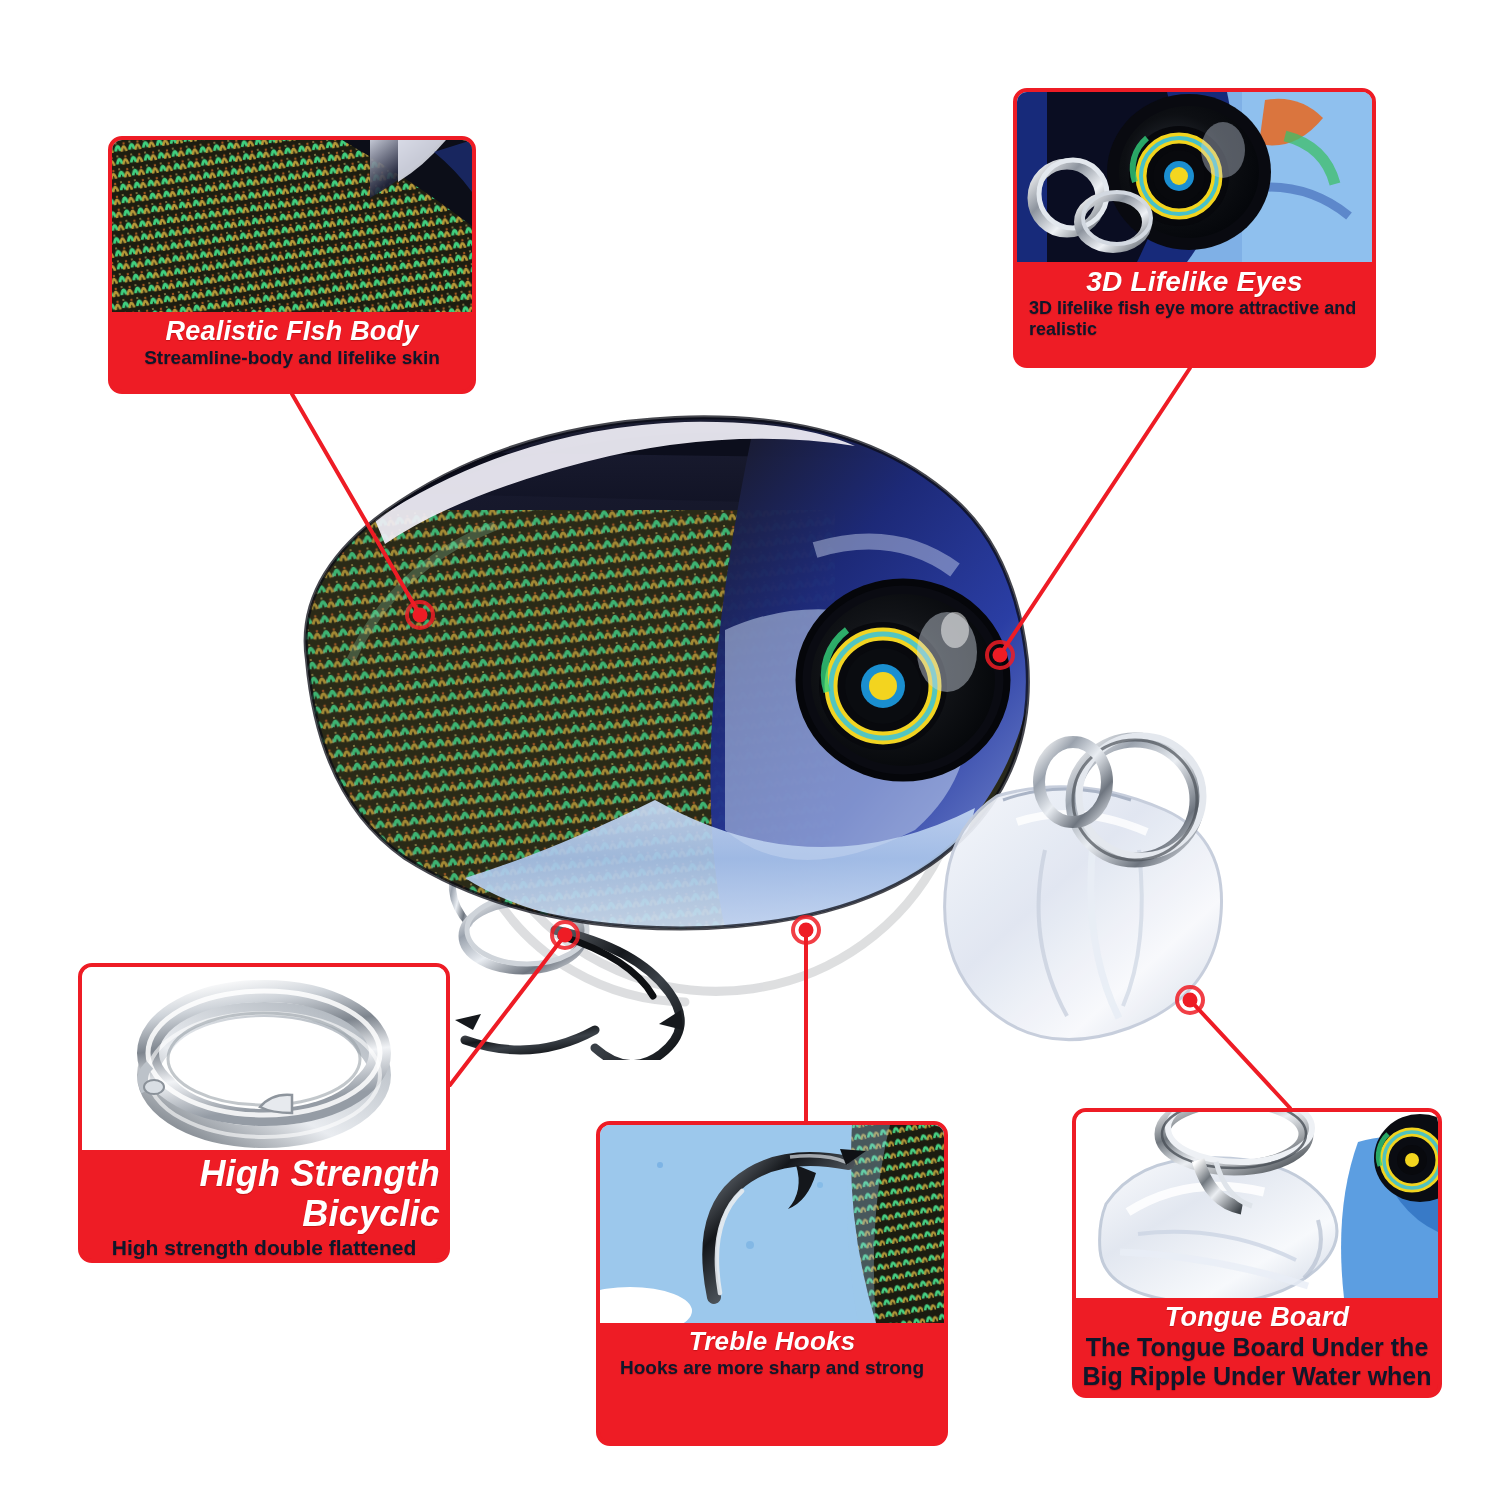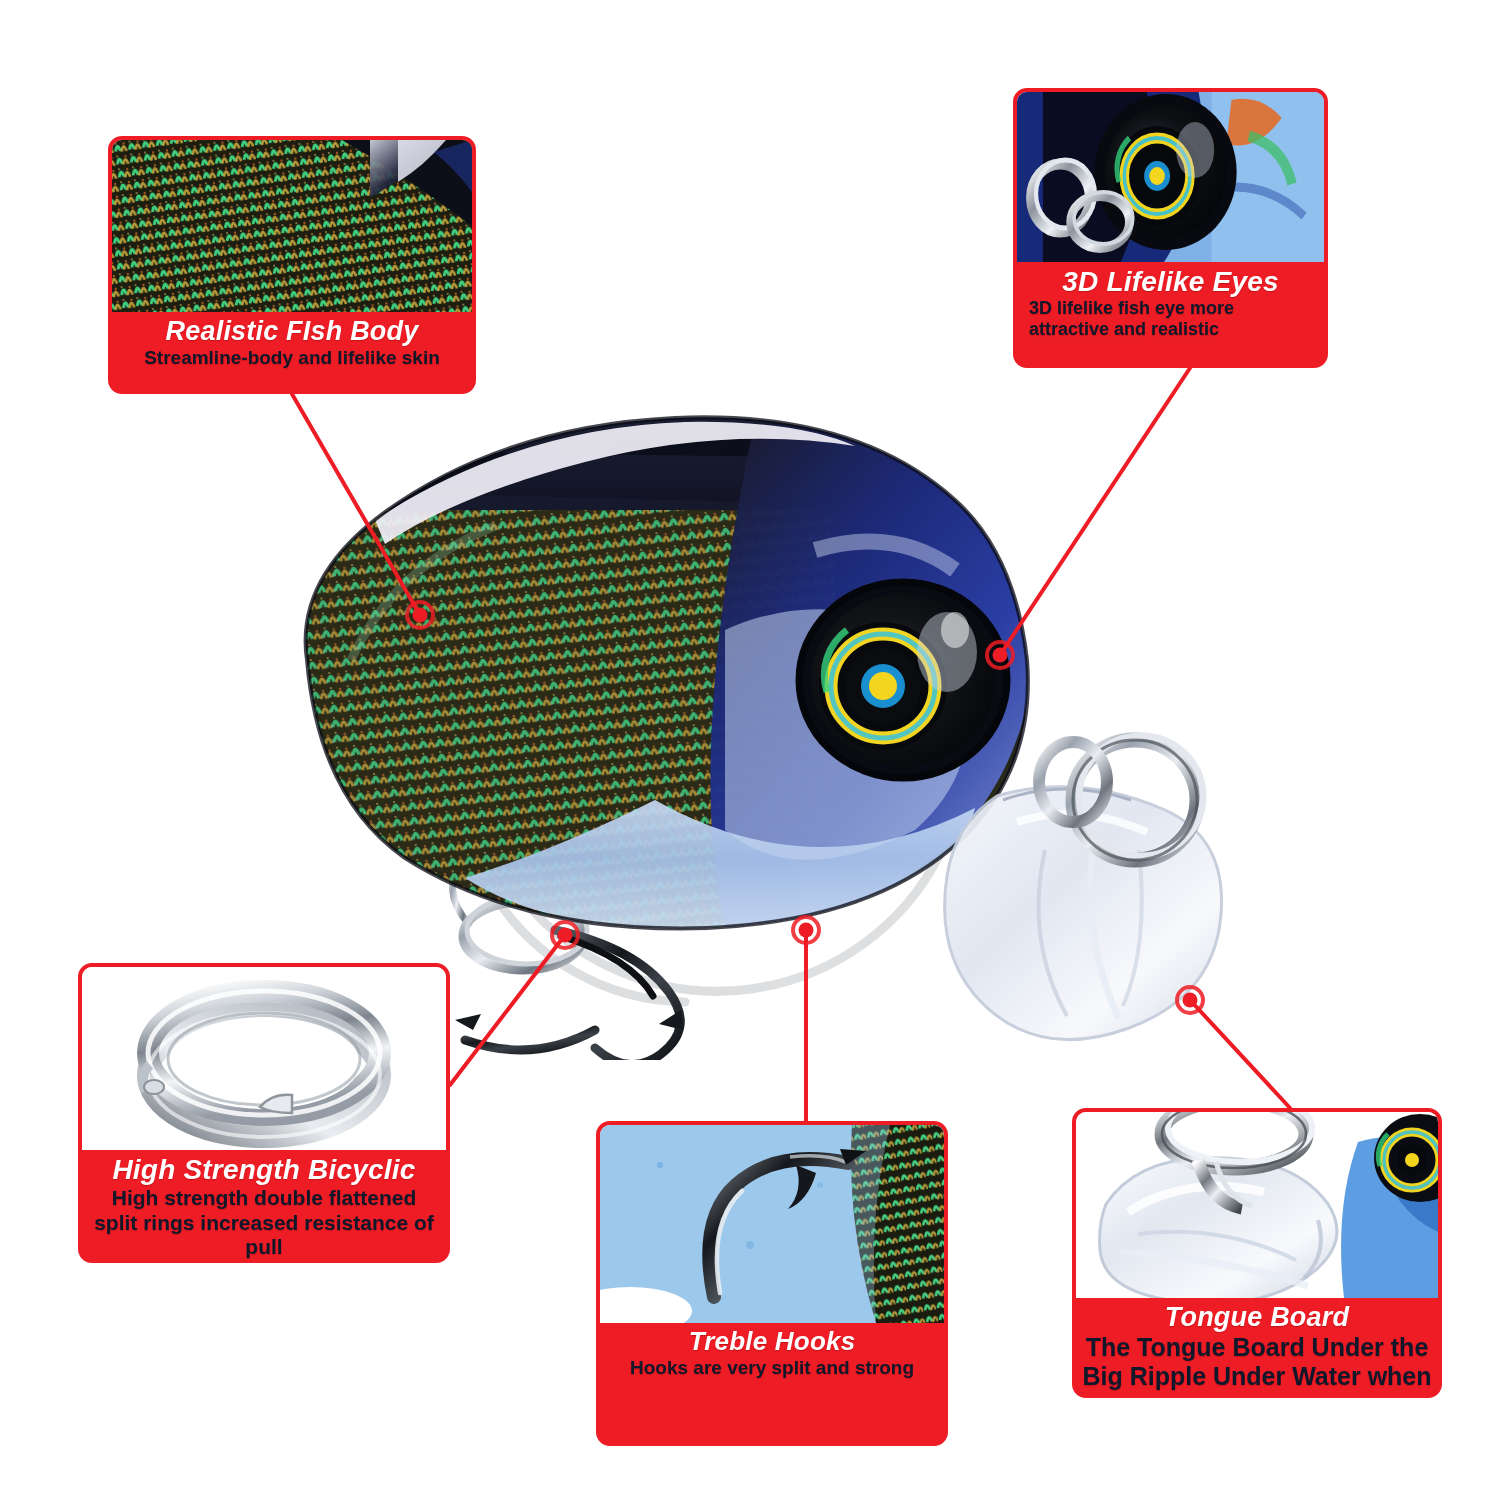--- a/index.html
+++ b/index.html
@@ -25,28 +25,28 @@
            letter-spacing:.2px;text-shadow:0 1px 1px rgba(120,0,0,.35);}
   .c-sub{color:#0f172a;font-weight:bold;line-height:1.16;margin-top:1px;
          text-shadow:0 1px 1px rgba(120,0,0,.3);}
 
   
   #cal-body   {left:108px;  top:136px;  width:368px; height:258px;}
   #cal-body   .photo{height:172px;}
   #cal-body   .c-title{font-size:27px;}
   #cal-body   .c-sub{font-size:19px;}
 
-  #cal-eyes   {left:1013px; top:88px;   width:315px; height:280px;}
+  #cal-eyes   {left:1013px; top:88px;   width:363px; height:280px;}
   #cal-eyes   .photo{height:170px;}
   #cal-eyes   .c-title{font-size:28px;}
   #cal-eyes   .c-sub{font-size:18px;text-align:left;padding-left:6px;}
 
   #cal-ring   {left:78px;   top:963px;  width:372px; height:300px;}
   #cal-ring   .photo{height:183px;}
-  #cal-ring   .c-title{font-size:28px;}
+  #cal-ring   .c-title{font-size:36px;text-align:right;}
   #cal-ring   .c-sub{font-size:21px;}
 
   #cal-hooks  {left:596px;  top:1121px; width:352px; height:325px;}
   #cal-hooks  .photo{height:198px;}
   #cal-hooks  .c-title{font-size:26px;}
   #cal-hooks  .c-sub{font-size:19px;}
 
   #cal-tongue {left:1072px; top:1108px; width:370px; height:290px;}
   #cal-tongue .photo{height:186px;}
   #cal-tongue .c-title{font-size:27px;}
@@ -379,21 +379,21 @@
         <path d="M114 172 q-16 -78 22 -112 q40 -36 112 -22" fill="none" stroke="url(#hk4)" stroke-width="14" stroke-linecap="round"></path>
         <path d="M120 168 q-12 -70 22 -102" fill="none" stroke="#e7ebf0" stroke-width="4.5" stroke-linecap="round" opacity=".9"></path>
         <path d="M190 32 q36 -4 58 6" fill="none" stroke="#d9dee4" stroke-width="3.5" opacity=".7"></path>
 
         <path d="M196 40 q8 26 -8 44 q20 -8 28 -36 Z" fill="#14171b"></path>
         <path d="M240 24 l26 2 l-20 14 z" fill="#0f1115"></path>
       </svg>
     </div>
     <div class="caption">
       <div class="c-title">Treble Hooks</div>
-      <div class="c-sub">Hooks are very split and strong</div>
+      <div class="c-sub">Hooks are more sharp and strong</div>
     </div>
   </div>
 
   <div class="callout" id="cal-tongue">
     <div class="photo">
       <svg viewBox="0 0 362 186" preserveAspectRatio="none">
         <defs>
           <linearGradient id="lip5" x1="0" y1="0" x2="1" y2="1">
             <stop offset="0" stop-color="#fbfcfe"></stop>
               <stop offset=".35" stop-color="#e2e7f0"></stop>

